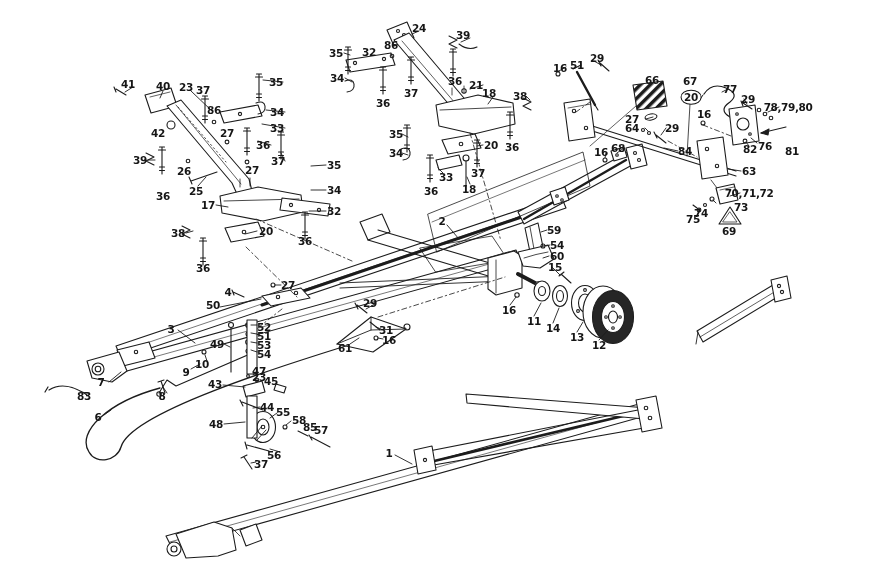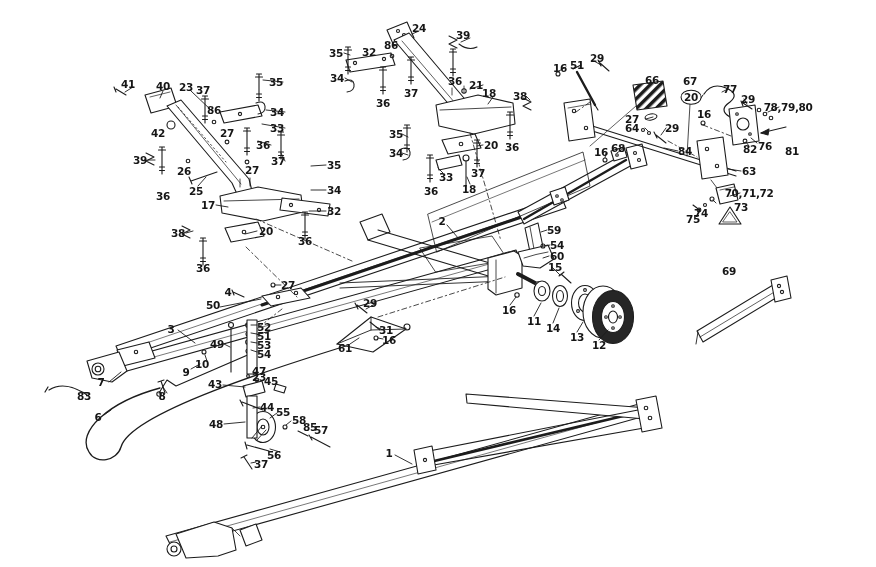--- a/index.html
+++ b/index.html
@@ -345,21 +345,21 @@
       <span class="part-label" style="left: 618px; top: 148px;">68</span>
       <span class="part-label" style="left: 601px; top: 152px;">16</span>
       <span class="part-label" style="left: 685px; top: 151px;">84</span>
       <span class="part-label" style="left: 750px; top: 149px;">82</span>
       <span class="part-label" style="left: 765px; top: 146px;">76</span>
       <span class="part-label" style="left: 749px; top: 171px;">63</span>
       <span class="part-label" style="left: 749px; top: 193px; text-align: right;">70,71,72</span>
       <span class="part-label" style="left: 717px; top: 207px; margin-left: 24px;">73</span>
       <span class="part-label" style="left: 701px; top: 213px;">74</span>
       <span class="part-label" style="left: 693px; top: 219px;">75</span>
-      <span class="part-label" style="left: 729px; top: 231px; margin-top: 40px;">69</span>
+      <span class="part-label" style="left: 729px; top: 231px;">69</span>
       <span class="part-label" style="left: 554px; top: 230px;">59</span>
       <span class="part-label" style="left: 557px; top: 245px;">54</span>
       <span class="part-label" style="left: 557px; top: 256px;">60</span>
       <span class="part-label" style="left: 555px; top: 267px;">15</span>
       <span class="part-label" style="left: 509px; top: 310px;">16</span>
       <span class="part-label" style="left: 534px; top: 321px;">11</span>
       <span class="part-label" style="left: 553px; top: 328px;">14</span>
       <span class="part-label" style="left: 577px; top: 337px;">13</span>
       <span class="part-label" style="left: 599px; top: 345px;">12</span>
       <span class="part-label" style="left: 288px; top: 285px;">27</span>

